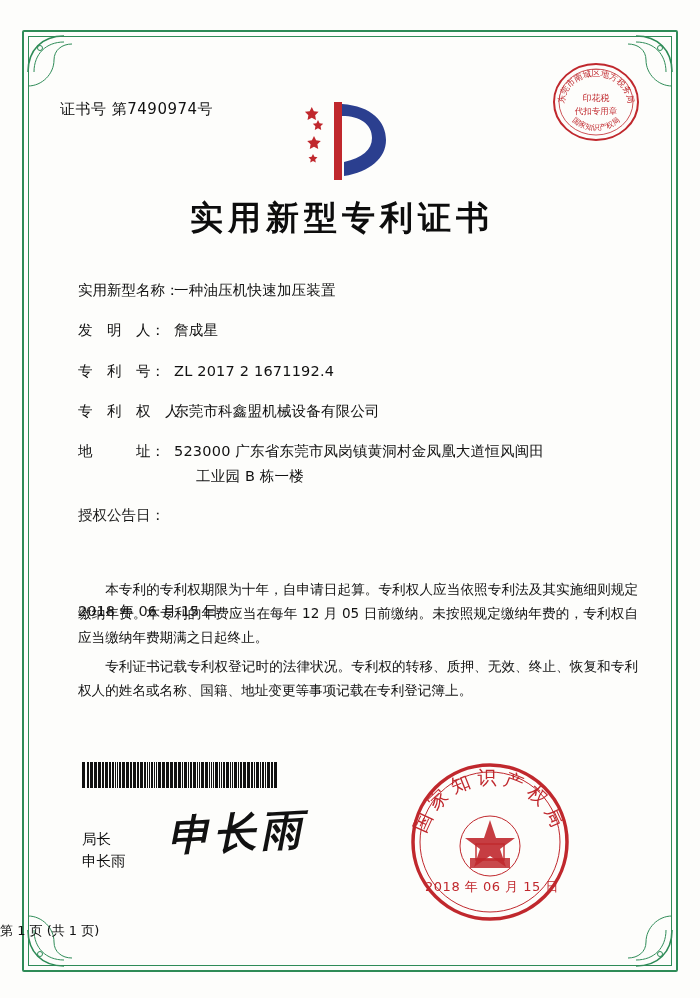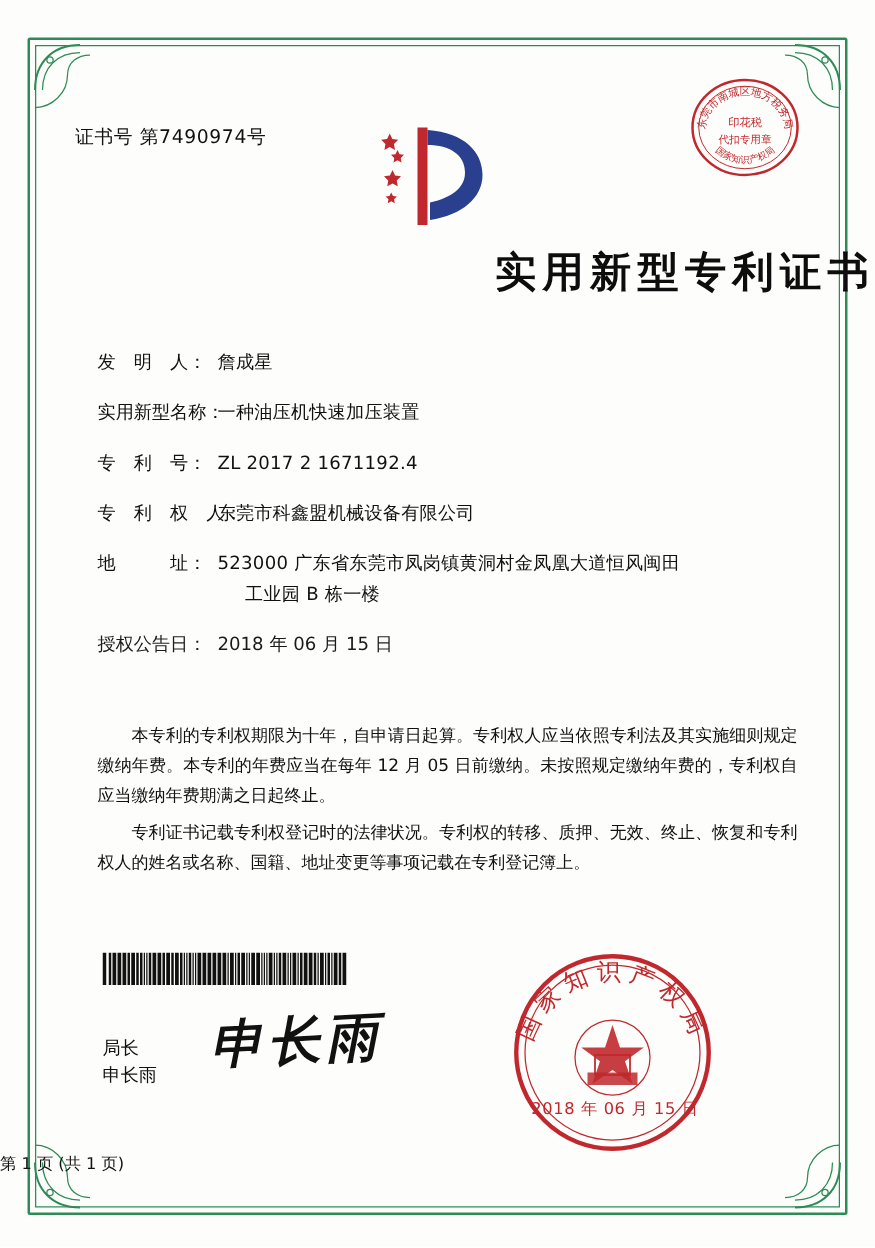--- a/index.html
+++ b/index.html
@@ -75,23 +75,23 @@
     position: absolute;
     right: 58px;
     top: 56px;
     width: 92px;
     height: 92px;
   }
 
   .title {
     position: absolute;
     left: 0;
-    right: 0;
+    right: 16px;
     top: 196px;
-    text-align: right;
+    text-align: center;
     font-family: "DejaVu Serif", "Liberation Serif", serif;
     font-size: 33px;
     font-weight: bold;
     letter-spacing: 5px;
     color: #0d0d0d;
   }
 
   
   .fields {
     position: absolute;
@@ -125,21 +125,21 @@
 
   
   .row-two {
     display: flex;
     font-size: 14.5px;
     margin-bottom: 14px;
   }
   .row-two .col {
     display: flex;
   }
-  .row-two .col.left { width: 340px; }
+  .row-two .col.left { width: 340px; flex-direction: column; }
   .row-two .lbl {
     width: 96px;
     flex: 0 0 96px;
     display: flex;
     justify-content: space-between;
     white-space: nowrap;
   }
   .row-two .lbl.plain { display: block; }
   .row-two .val { white-space: nowrap; }
 
@@ -296,27 +296,27 @@
         <textPath href="#sealArcBot" startOffset="50%" text-anchor="middle">国家知识产权局</textPath>
       </text>
     </svg>
   </div>
 
   <div class="title">实用新型专利证书</div>
 
   <div class="fields">
 
     <div class="field-row">
+      <div class="field-label">实用新型名称：</div>
+      <div class="field-value">一种油压机快速加压装置</div>
+    </div>
+
+    <div class="field-row">
       <div class="field-label">发　明　人：</div>
       <div class="field-value">詹成星</div>
-    </div>
-
-    <div class="field-row">
-      <div class="field-label">实用新型名称：</div>
-      <div class="field-value">一种油压机快速加压装置</div>
     </div>
 
     <div class="field-row">
       <div class="field-label">专　利　号：</div>
       <div class="field-value">ZL 2017 2 1671192.4</div>
     </div>
 
 
     <div class="field-row">
       <div class="field-label">专　利　权　人：</div>

